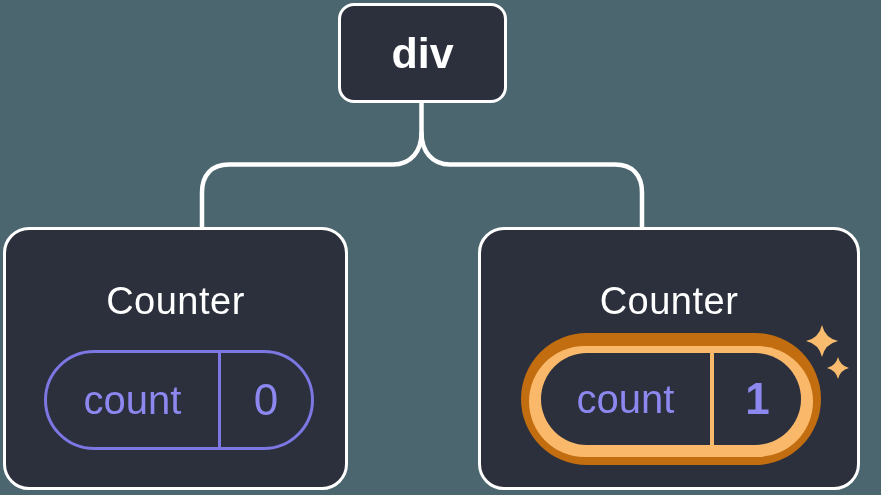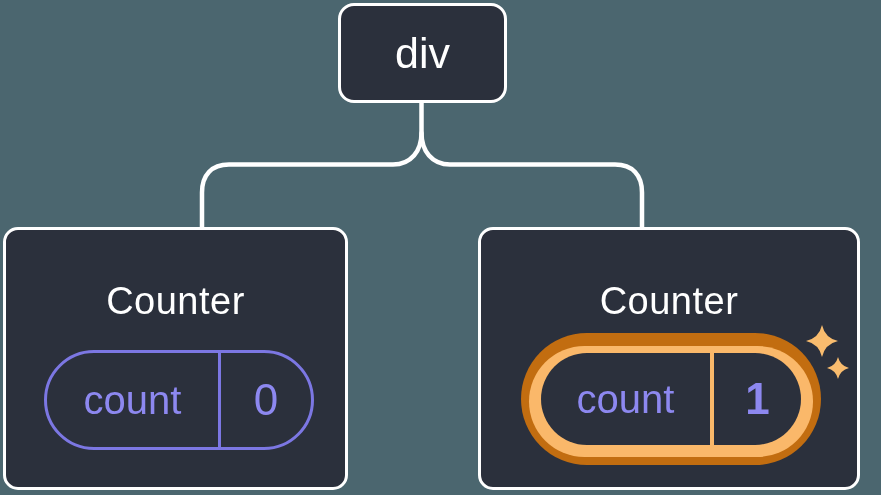--- a/index.html
+++ b/index.html
@@ -40,29 +40,30 @@
   .root-node {
     left: 338px;
     top: 3px;
     width: 169px;
     height: 100px;
     display: flex;
     align-items: center;
     justify-content: center;
     color: var(--node-text, #FFFFFF);
     font-size: 43px;
+    font-weight: bold;
   }
   .card {
     position: absolute;
     box-sizing: border-box;
     top: 227px;
     height: 263px;
     background: var(--card-bg, #2B303C);
     border: 3px solid var(--card-border, #FFFFFF);
-    border-radius: 15px;
+    border-radius: 26px;
   }
   .card-left  { left: 3px;   width: 345px; }
   .card-right { left: 478px; width: 382px; }
   .card-title {
     position: absolute;
     top: 50px;
     left: 0;
     width: 100%;
     text-align: center;
     color: var(--node-text, #FFFFFF);

